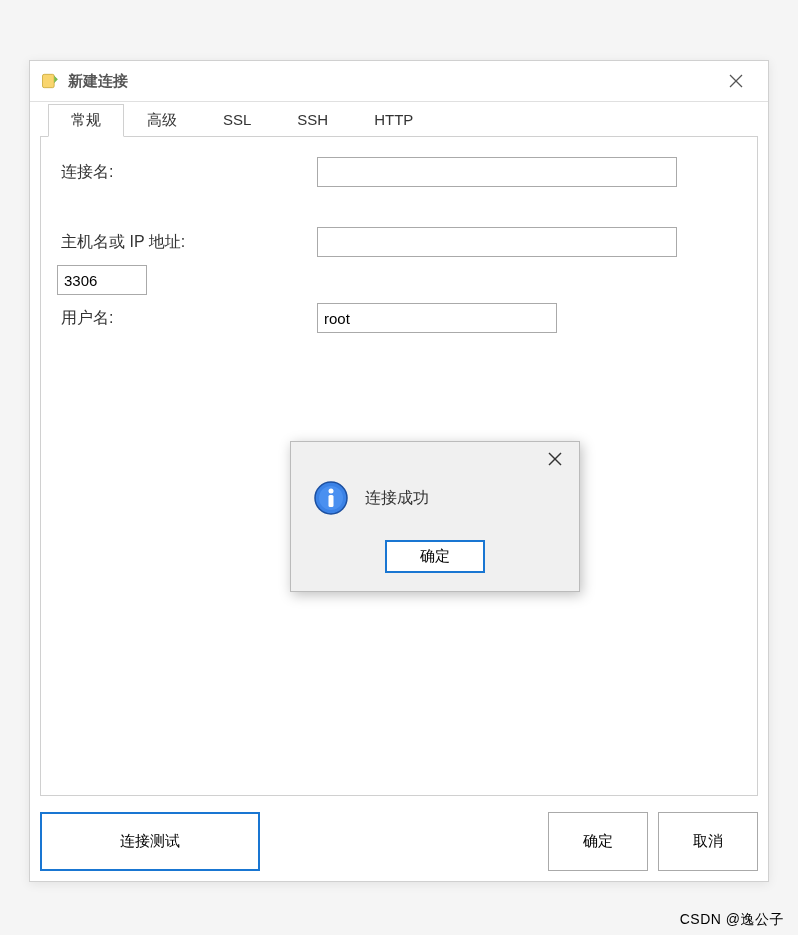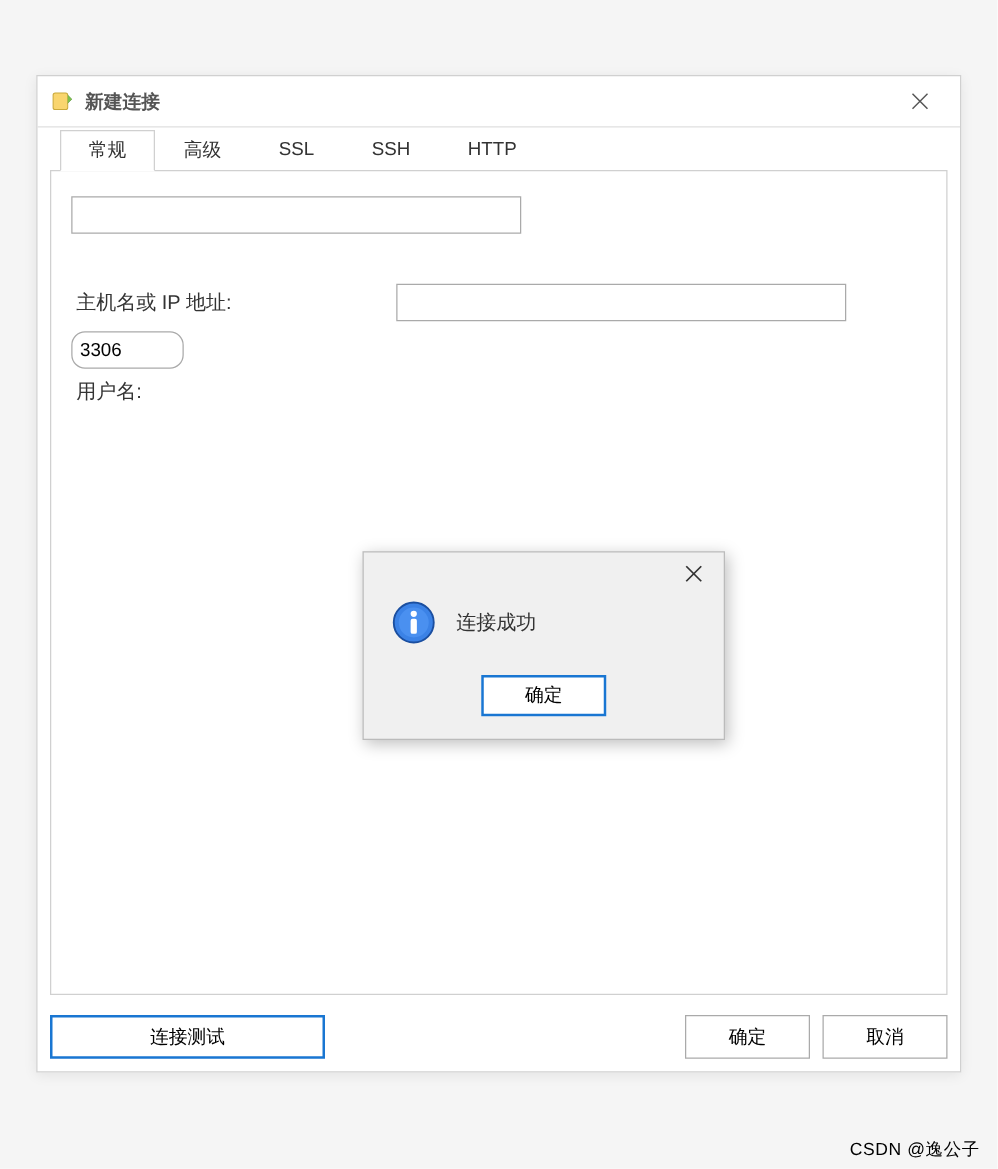--- a/index.html
+++ b/index.html
@@ -102,21 +102,20 @@
       height: 30px;
       padding: 0 6px;
       font-size: 15px;
       background: #fff;
     }
     .text-input.wide {
       width: 360px;
     }
     .text-input.port {
       width: 90px;
-      border-radius: 11px;
     }
     .text-input.mid {
       width: 240px;
     }
     .blurred {
       position: relative;
       color: transparent;
     }
     .blurred::before {
       content: "";
@@ -130,21 +129,21 @@
       justify-content: space-between;
       padding: 6px 10px 10px 10px;
     }
     .footer-right {
       display: flex;
       gap: 10px;
     }
     .btn {
       background: #fff;
       border: 1px solid #aaa;
-      padding: 6px 0;
+      padding: 18px 0;
       font-size: 15px;
       cursor: pointer;
       text-align: center;
     }
     .btn.test {
       width: 220px;
       border: 2px solid #1976d2;
     }
     .btn.ok, .btn.cancel {
       width: 100px;
@@ -240,34 +239,36 @@
     <div class="tab active">常规</div>
     <div class="tab">高级</div>
     <div class="tab">SSL</div>
     <div class="tab">SSH</div>
     <div class="tab">HTTP</div>
   </div>
 
   <div class="tab-panel">
 
     <div class="form-row">
+      <div class="form-label">连接名:</div>
       <input class="text-input wide blurred" type="text" value="" style="">
     </div>
 
     <div class="form-row gap">
       <div class="form-label">主机名或 IP 地址:</div>
       <input class="text-input wide blurred" type="text" value="" style="">
     </div>
 
     <div class="form-row">
       <input class="text-input port" type="text" value="3306" style="">
     </div>
 
     <div class="form-row">
       <div class="form-label">用户名:</div>
+      <input class="text-input mid" type="text" value="root" style="">
     </div>
 
 
   </div>
 
   <div class="footer">
     <button class="btn test">连接测试</button>
     <div class="footer-right">
       <button class="btn ok">确定</button>
       <button class="btn cancel">取消</button>

